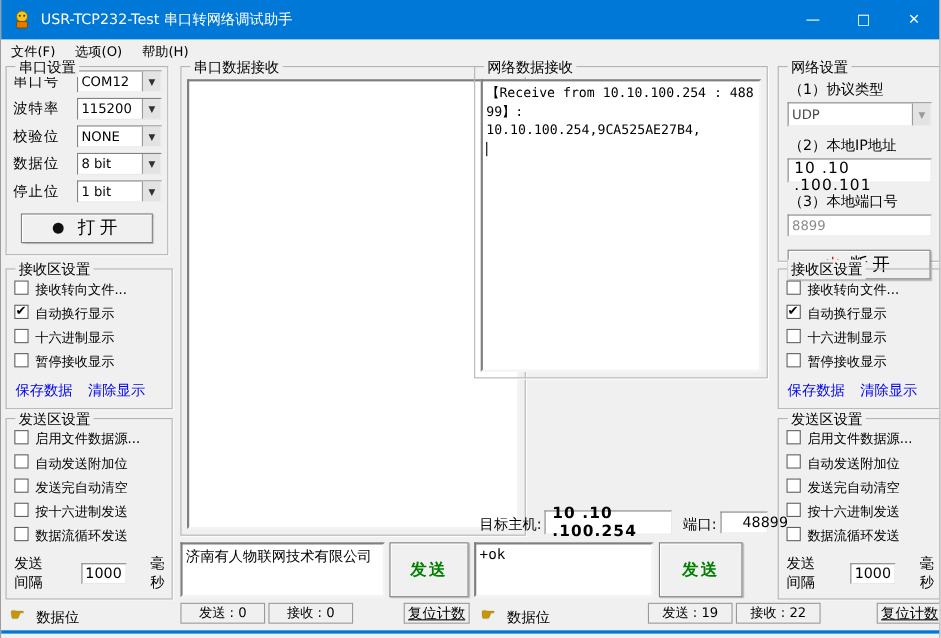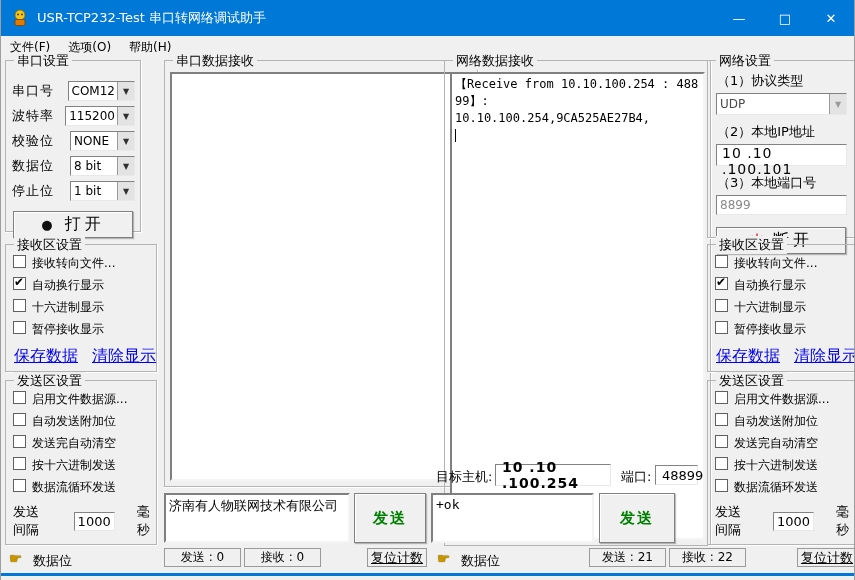--- a/index.html
+++ b/index.html
@@ -55,40 +55,40 @@
   .open-btn { margin:10px auto 0 auto; width:120px; height:27px; font-size:16px; letter-spacing:4px; gap:8px; }
   .led-dot { font-size:13px; line-height:1; color:#101010; }
 
   
   .cb-row { display:flex; margin:6px 4px 0 7px; height:16px; }
   .cb { width:13px; height:13px; background:#fff; border:1px solid #606060; position:relative; flex:0 0 auto; }
   .cb .tick { display:none; position:absolute; left:0px; top:-3px; font-size:12px; color:#000; }
   .cb.checked .tick { display:block; }
   .cb-label { font-size:12px; margin-left:6px; white-space:nowrap; overflow:hidden; }
   .links-row { display:flex; gap:14px; margin:9px 0 0 8px; }
-  .link { font-size:16px; color:#0000ee; text-decoration:underline; white-space:nowrap; cursor:pointer; }
+  .link { font-size:13px; color:#0000ee; white-space:nowrap; cursor:pointer; }
   .interval-row { display:flex; align-items:center; margin:8px 0 0 7px; font-size:13px; gap:22px; }
   .interval-input { width:44px; height:19px; font-size:13px; text-align:center; padding:1px 3px; }
 
   
   .rx-area { position:absolute; left:5px; right:5px; top:11px; bottom:5px; overflow:hidden;
              font-family:"DejaVu Sans Mono", monospace; font-size:12px; line-height:17px;
              padding:2px 3px; white-space:pre-wrap; word-break:break-all; }
   .caret { display:inline-block; width:1px; height:13px; background:#000; vertical-align:text-bottom; }
 
   .send-input { position:absolute; font-family:"DejaVu Sans Mono", monospace; font-size:13px;
                 padding:2px 3px; white-space:pre-wrap; overflow:hidden; }
   .send-btn { position:absolute; font-size:15px; font-weight:bold; color:#008000; letter-spacing:2px; }
 
   
   .target-row { position:absolute; top:406px; left:0; right:0; height:24px; font-size:13px; }
   .t-label { position:absolute; top:4px; white-space:nowrap; }
   .ip-box { position:absolute; display:flex; align-items:center; font-weight:bold;
             font-size:14px; letter-spacing:1px; padding-left:6px; }
-  .plain-box { position:absolute; display:flex; align-items:center; font-size:13px; padding-left:6px; }
+  .plain-box { position:absolute; display:flex; align-items:center; font-size:13px; padding-left:19px; }
 
   
   .net-label { font-size:13px; margin:8px 0 3px 9px; white-space:nowrap; }
   .net-combo { margin:0 7px 0 8px; height:22px; }
   .net-combo .combo-value { color:#4a4a4a; padding-top:3px; }
   .net-ip { margin:0 7px 0 8px; height:22px; display:flex; align-items:flex-start;
             font-weight:normal; font-size:14px; letter-spacing:1px; padding-left:5px; }
   .net-port { margin:0 7px 0 8px; height:20px; display:flex; align-items:center;
               font-size:12px; color:#8a8a8a; padding-left:3px; }
   .disc-btn { margin:12px auto 0 auto; width:130px; height:27px; font-size:16px; letter-spacing:4px; gap:8px; }
@@ -136,24 +136,24 @@
   <div class="menubar">
     <span>文件(F)</span>
     <span>选项(O)</span>
     <span>帮助(H)</span>
   </div>
 
   <div class="content">
 
     <div class="col1">
 
-      <div class="group" style="left:0; top:2px; width:136px; height:172px;">
+      <div class="group" style="left:0; top:2px; width:148px; height:172px;">
         <span class="group-label">串口设置</span>
 
-        <div class="ser-row" style="margin-top:20px;">
+        <div class="ser-row" style="margin-top:3px;">
           <span class="ser-label">串口号</span>
           <div class="combo sunken-thin">
             <span class="combo-value">COM12</span>
             <span class="combo-btn">▼</span>
           </div>
         </div>
         <div class="ser-row">
           <span class="ser-label">波特率</span>
           <div class="combo sunken-thin">
             <span class="combo-value">115200</span>
@@ -253,21 +253,21 @@
         <span class="group-label">串口数据接收</span>
         <div class="sunken rx-area"><span></span></div>
       </div>
       <div class="sunken send-input" style="left:0; top:435px; width:186px; height:50px;"><span>济南有人物联网技术有限公司</span></div>
       <div class="push-btn send-btn" style="left:190px; top:435px; width:72px; height:50px;">
           <span>发送</span>
         </div>
     </div>
 
     <div class="col3">
-      <div class="group" style="left:13px; top:2px; width:267px; height:486px;">
+      <div class="group" style="left:0; top:2px; width:267px; height:284px;">
         <span class="group-label">网络数据接收</span>
         <div class="sunken rx-area"><span>【Receive from 10.10.100.254 : 48899】:
 10.10.100.254,9CA525AE27B4,
 </span><span class="caret"></span></div>
       </div>
 
       <div class="target-row">
         <span class="t-label" style="left:5px;">目标主机:</span>
         <div class="sunken-thin ip-box" style="left:64px; top:0; width:116px; height:22px;">
             <span>10 .10 .100.254</span>
@@ -384,20 +384,20 @@
     <div class="status-half" style="left:0; width:428px;">
       <span class="hand-icon">☛</span>
       <span class="status-label">数据位</span>
       <div class="status-panel" style="left:163px; width:77px;">发送 : 0</div>
       <div class="status-panel" style="left:243px; width:77px;">接收 : 0</div>
       <div class="reset-link" style="left:366px;">复位计数</div>
     </div>
     <div class="status-half" style="left:428px; width:427px;">
       <span class="hand-icon">☛</span>
       <span class="status-label">数据位</span>
-      <div class="status-panel" style="left:160px; width:77px;">发送 : 21</div>
+      <div class="status-panel" style="left:160px; width:77px;">发送 : 19</div>
       <div class="status-panel" style="left:240px; width:77px;">接收 : 22</div>
       <div class="reset-link" style="left:368px;">复位计数</div>
     </div>
   </div>
 
   <div class="bottom-line"></div>
 </div>
 
 </body></html>

